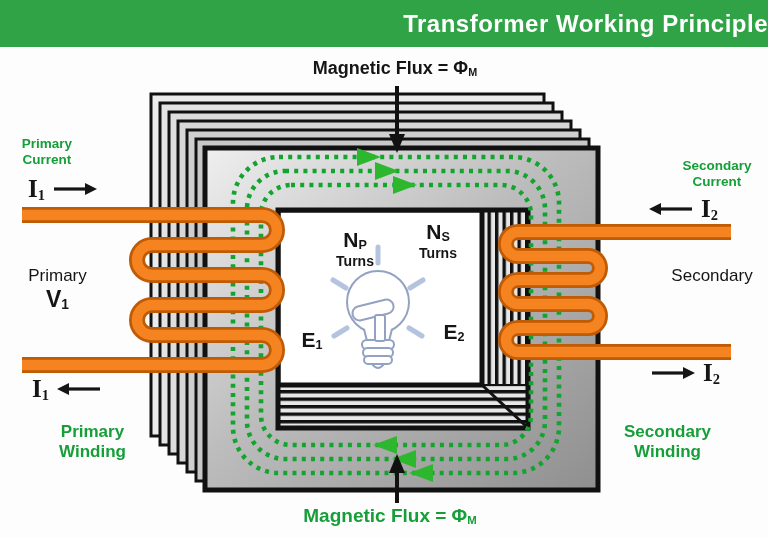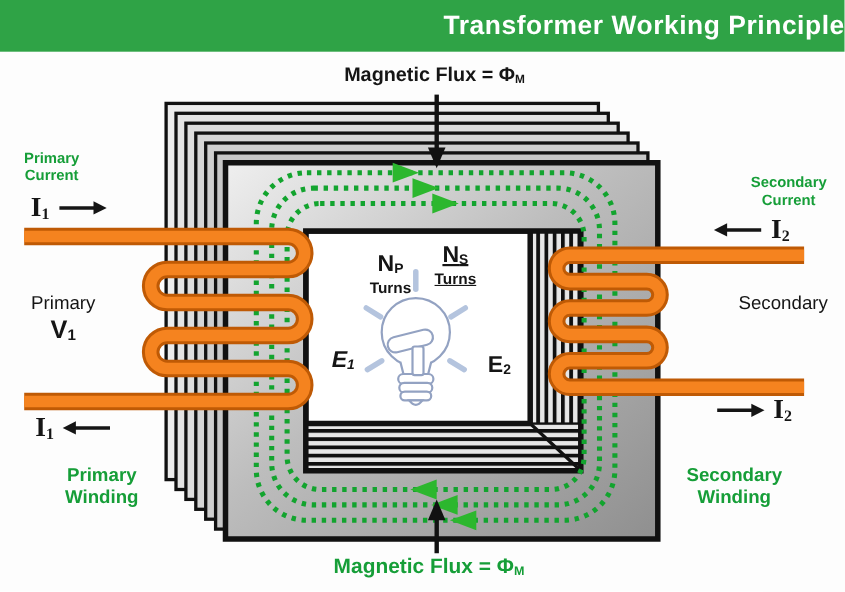--- a/index.html
+++ b/index.html
@@ -197,26 +197,26 @@
   <div class="lbl green winding-green" style="left:610px; top:422px; width:115px;">
     <div>Secondary</div>
     <div>Winding</div>
   </div>
 
   <div class="lbl black" style="left:288px; top:228px; width:62px;margin-left:36px;">
     <div class="turns-n"><span>N</span><span class="sub">P</span></div>
     <div class="turns-w">Turns</div>
   </div>
 
-  <div class="lbl black" style="left:382px; top:220px; width:64px;text-decoration:underline;">
+  <div class="lbl black" style="left:406px; top:220px; width:64px;">
     <div class="turns-n"><span>N</span><span class="sub">S</span></div>
     <div class="turns-w">Turns</div>
   </div>
 
-  <div class="lbl black e-sym" style="left:292px; top:316px; width:40px;font-style:italic;">
+  <div class="lbl black e-sym" style="left:292px; top:328px; width:40px;">
     <span>E</span><span class="sub">1</span>
   </div>
 
   <div class="lbl black e-sym" style="left:434px; top:320px; width:40px;">
     <span>E</span><span class="sub">2</span>
   </div>
 
 </div>
 
 </body></html>

